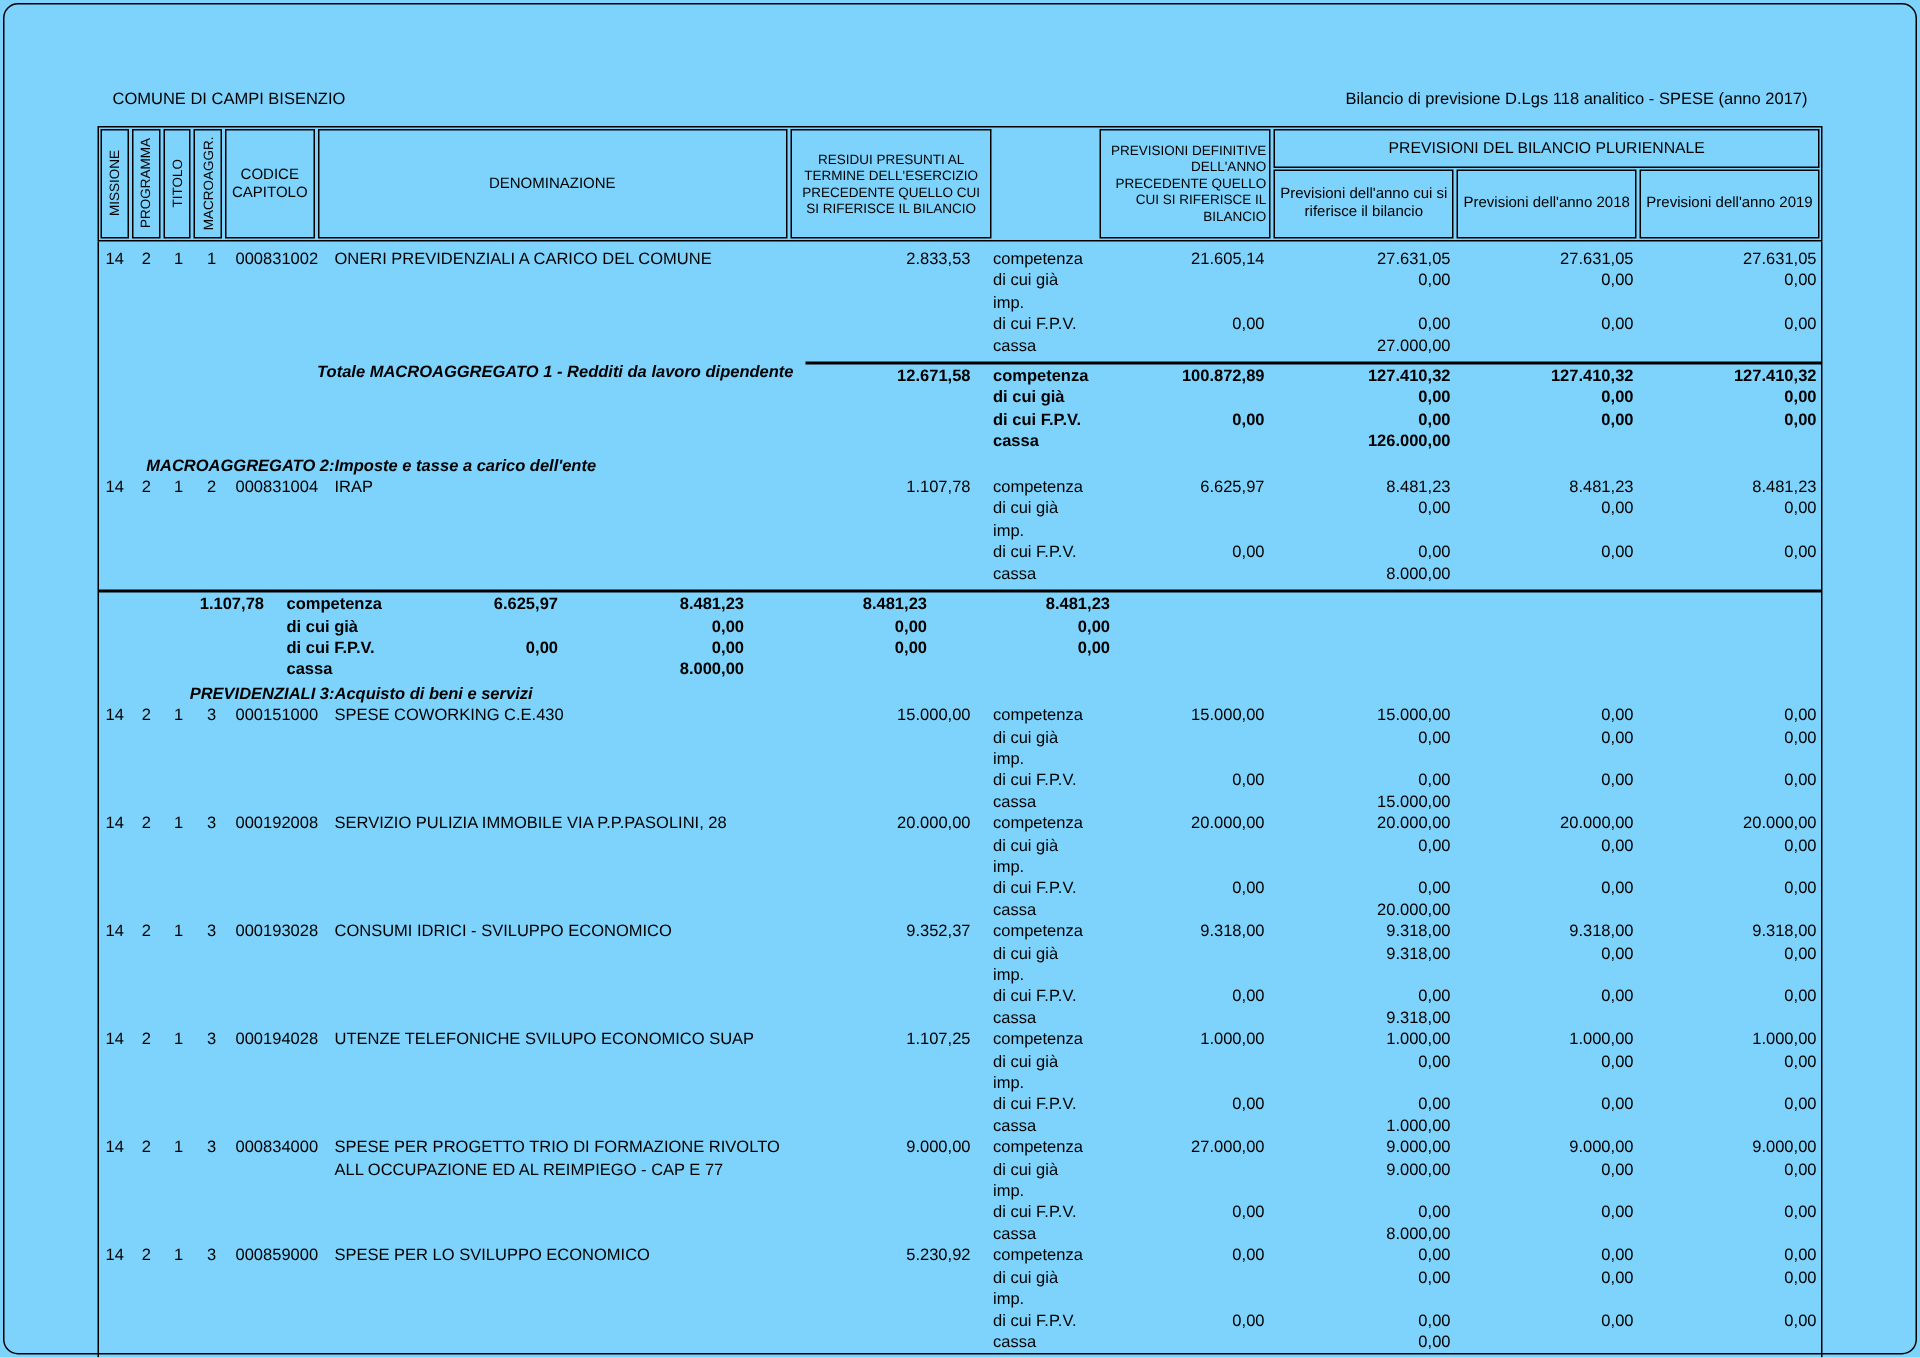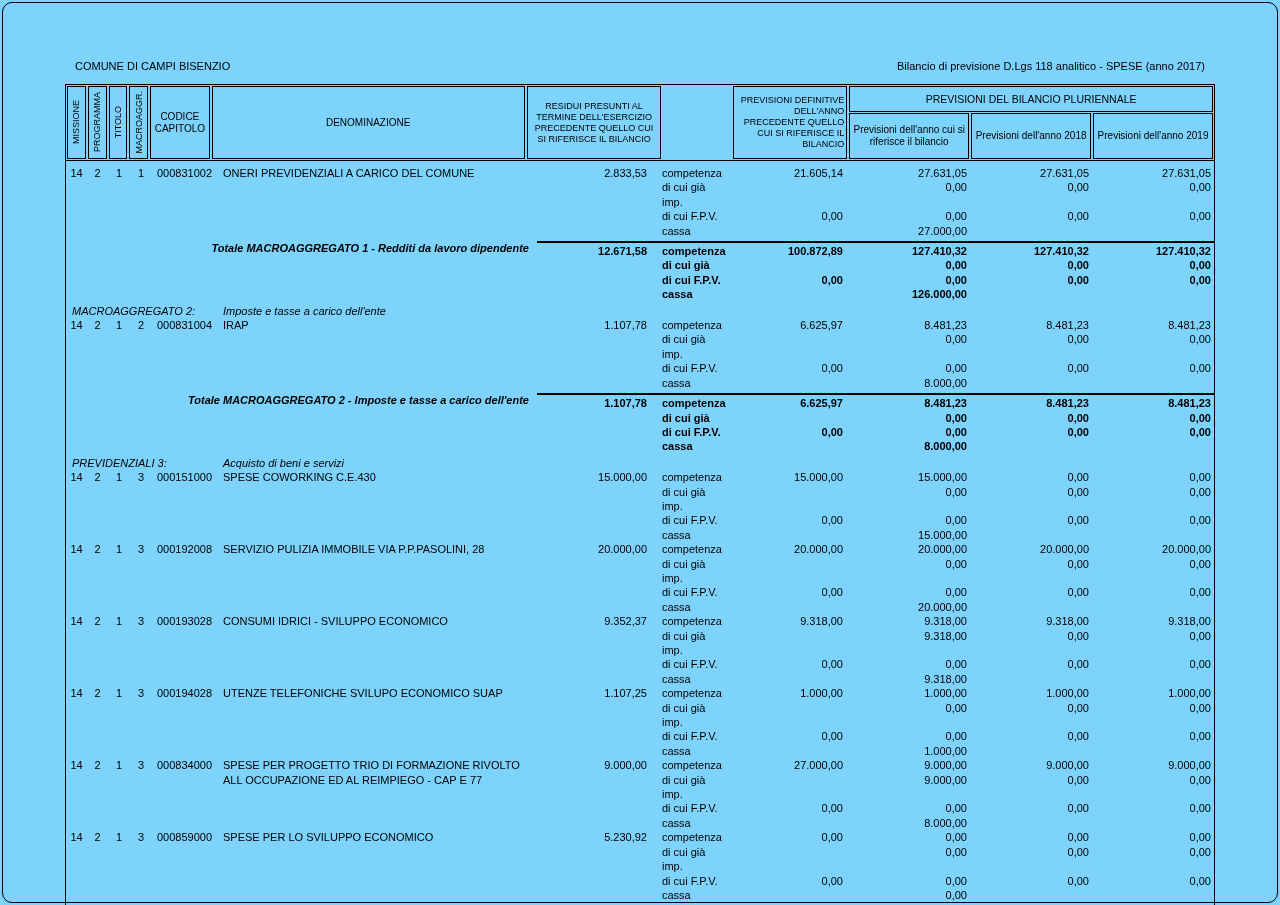--- a/index.html
+++ b/index.html
@@ -44,21 +44,21 @@
   .tot-row { font-weight:bold; margin-top:3px; }
   .col-res { width:119px; text-align:right; padding-right:9px; }
   .detail { display:flex; flex-direction:column; }
   .dline { display:flex; }
   .dlabel { width:70px; padding-left:6px; }
   .dv { text-align:right; padding-right:3px; }
   .dv0 { width:120px; }
   .dv1 { width:124px; }
   .dv2 { width:124px; padding-right:5px; }
   .dv3 { width:120px; }
-  .section-row { font-weight:normal; font-style:italic; margin-top:2px; }
+  .section-row { font-weight:bold; font-style:italic; margin-top:2px;text-align:right; }
   .sec-label { width:157px; padding-left:6px; }
 </style>
 </head>
 <body>
 
 <div class="page">
   <div class="page-border"></div>
   <div class="content">
 
     <div class="doc-header">
@@ -215,21 +215,20 @@
                 <div class="dlabel">cassa</div>
                 <div class="dv dv0"></div>
                 <div class="dv dv1">8.000,00</div>
                 <div class="dv dv2"></div>
                 <div class="dv dv3"></div>
               </div>
             </div>
           </div>
         </div>
         <div class="row tot-row">
-          <div class="tot-label">Totale MACROAGGREGATO 2 - Imposte e tasse a carico dell'ente</div>
           <div class="ruled with-rule">
             <div class="col-res">1.107,78</div>
             <div class="detail">
               <div class="dline">
                 <div class="dlabel">competenza</div>
                 <div class="dv dv0">6.625,97</div>
                 <div class="dv dv1">8.481,23</div>
                 <div class="dv dv2">8.481,23</div>
                 <div class="dv dv3">8.481,23</div>
               </div>

